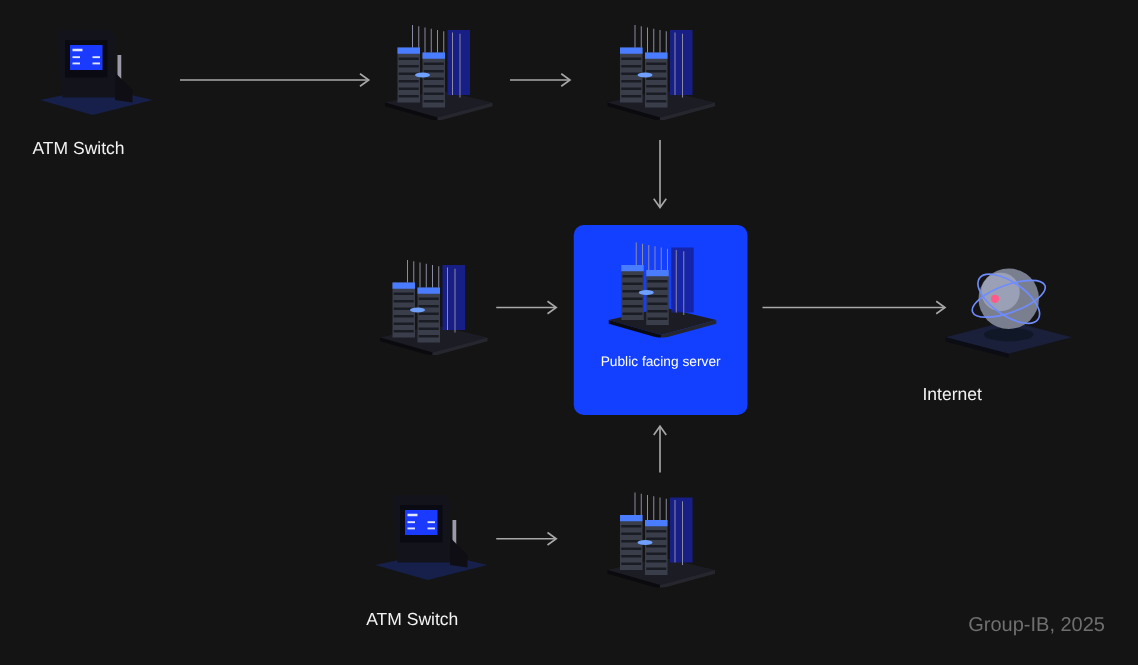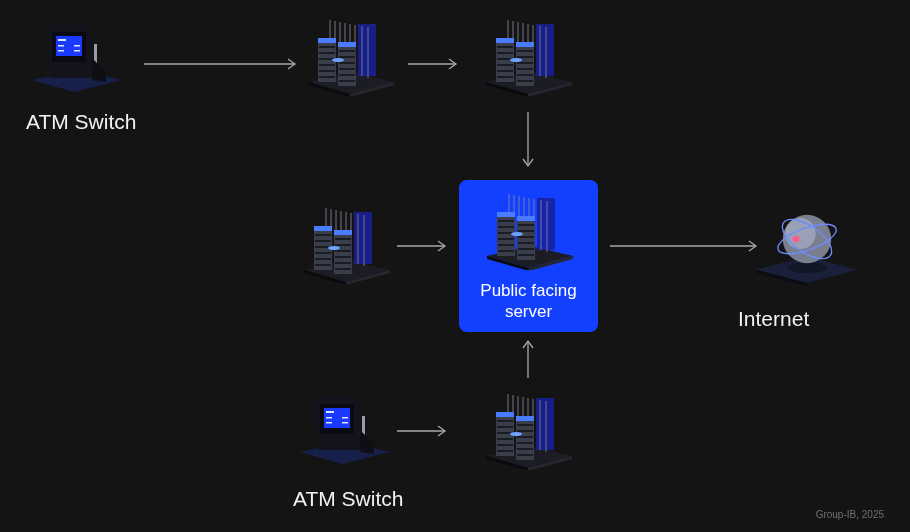--- a/index.html
+++ b/index.html
@@ -1,21 +1,21 @@
 <!DOCTYPE html>
 <html><head>
 <meta charset="utf-8">
 <style>
   html,body{margin:0;padding:0;background:#141414;}
   body{width:910px;height:532px;position:relative;overflow:hidden;font-family:"Liberation Sans",sans-serif;color:#ffffff;}
   .node{position:absolute;}
-  .label{position:absolute;font-size:21px;color:#f2f2f2;white-space:nowrap;text-align:center;}
-  .footer{position:absolute;right:26px;bottom:12px;font-size:10px;color:#6f6f6f;}
+  .label{position:absolute;font-size:14px;color:#f2f2f2;white-space:nowrap;text-align:center;}
+  .footer{position:absolute;right:26px;bottom:22px;font-size:16px;color:#6f6f6f;}
   .hl{position:absolute;left:459px;top:180px;width:139px;height:152px;background:#1340ff;border-radius:8px;}
-  .hl-label{position:absolute;left:0;right:0;top:100px;text-align:center;font-size:17px;line-height:21px;color:#fff;}
+  .hl-label{position:absolute;left:0;right:0;top:100px;text-align:center;font-size:11px;line-height:21px;color:#fff;}
   svg.arrows{position:absolute;left:0;top:0;}
 </style>
 </head>
 <body>
 
 <svg width="0" height="0" style="position:absolute">
   <defs>
     <symbol id="server" viewBox="0 0 100 80">
       <polygon points="8,66 50,78 94,66 52,56" fill="#1c1c24"></polygon>
       <polygon points="8,66 50,78 50,81 8,69" fill="#0b0b0f"></polygon>

